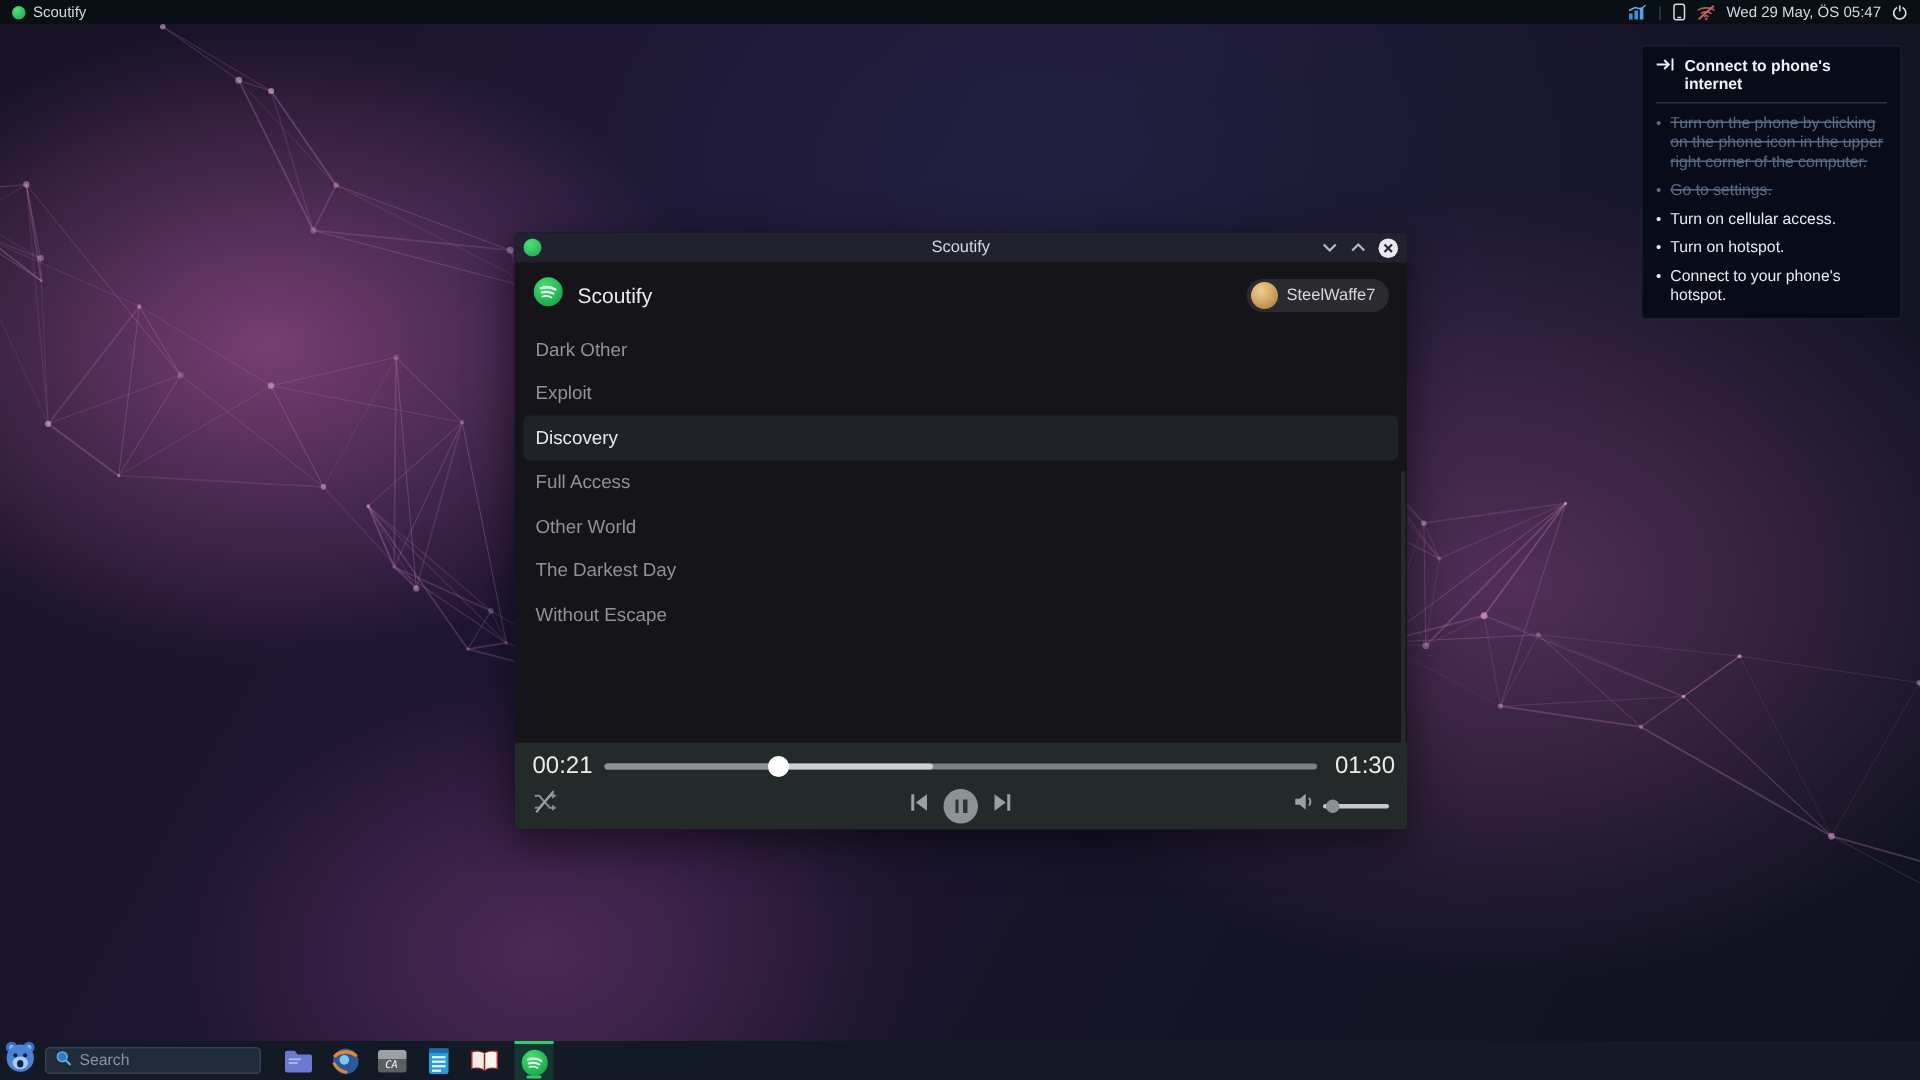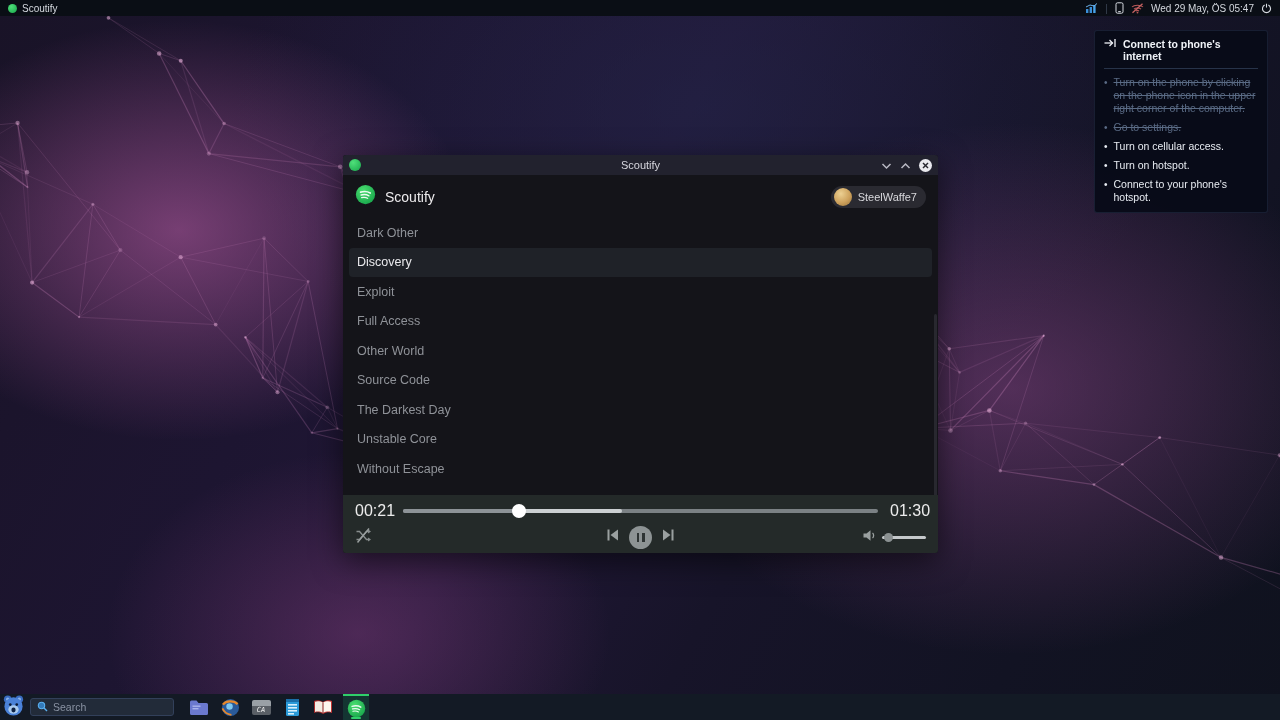--- a/index.html
+++ b/index.html
@@ -436,40 +436,34 @@
     <span class="user-pill">
       <span class="avatar"></span>
       <span class="user-name">SteelWaffe7</span>
     </span>
   </div>
 
   <div class="playlist">
       <div class="row">
         <span>Dark Other</span>
       </div>
+      <div class="row">
+        <span>Exploit</span>
+      </div>
       <div class="row selected">
         <span>Discovery</span>
       </div>
       <div class="row">
-        <span>Exploit</span>
-      </div>
-      <div class="row">
         <span>Full Access</span>
       </div>
       <div class="row">
         <span>Other World</span>
       </div>
       <div class="row">
-        <span>Source Code</span>
-      </div>
-      <div class="row">
         <span>The Darkest Day</span>
-      </div>
-      <div class="row">
-        <span>Unstable Core</span>
       </div>
       <div class="row">
         <span>Without Escape</span>
       </div>
     </div>
   <div class="scrollbar"></div>
 
   <div class="player">
     <div class="p-row1">
       <span class="time">00:21</span>

